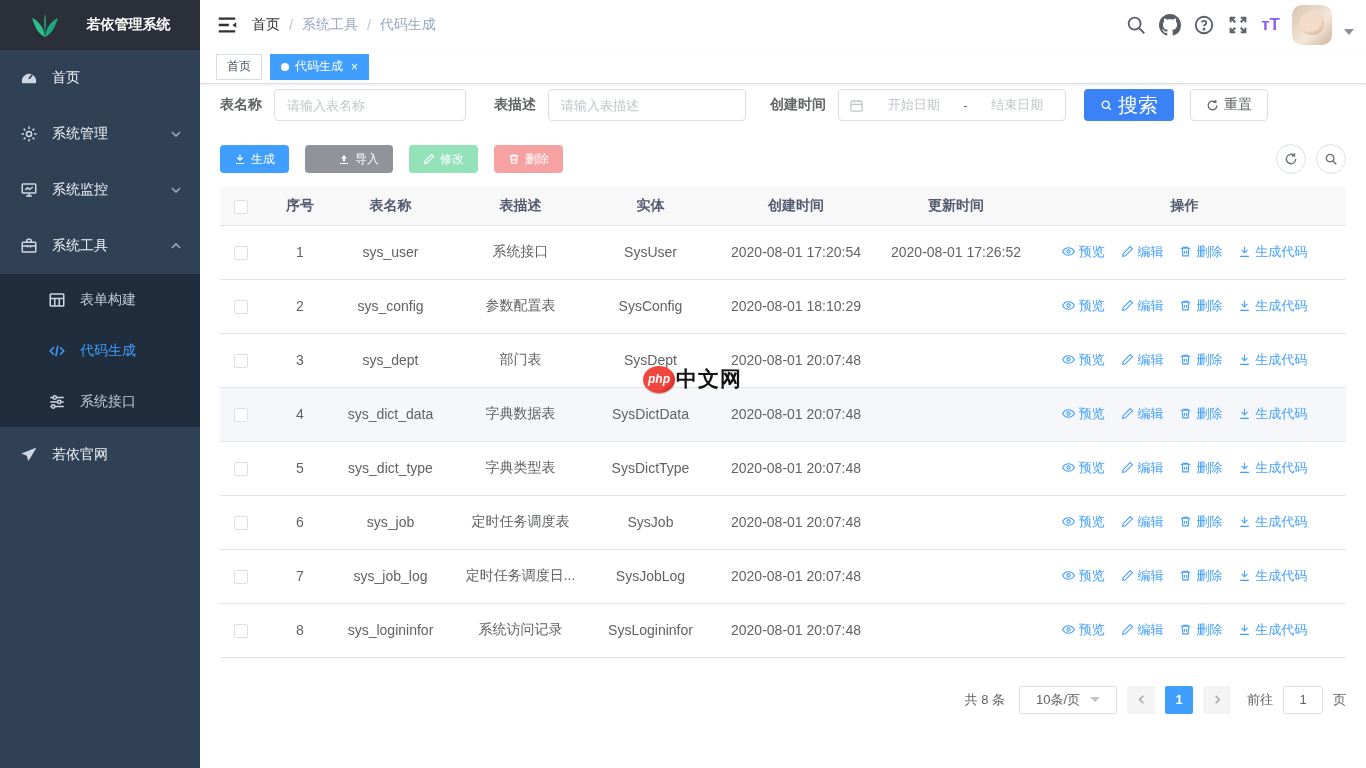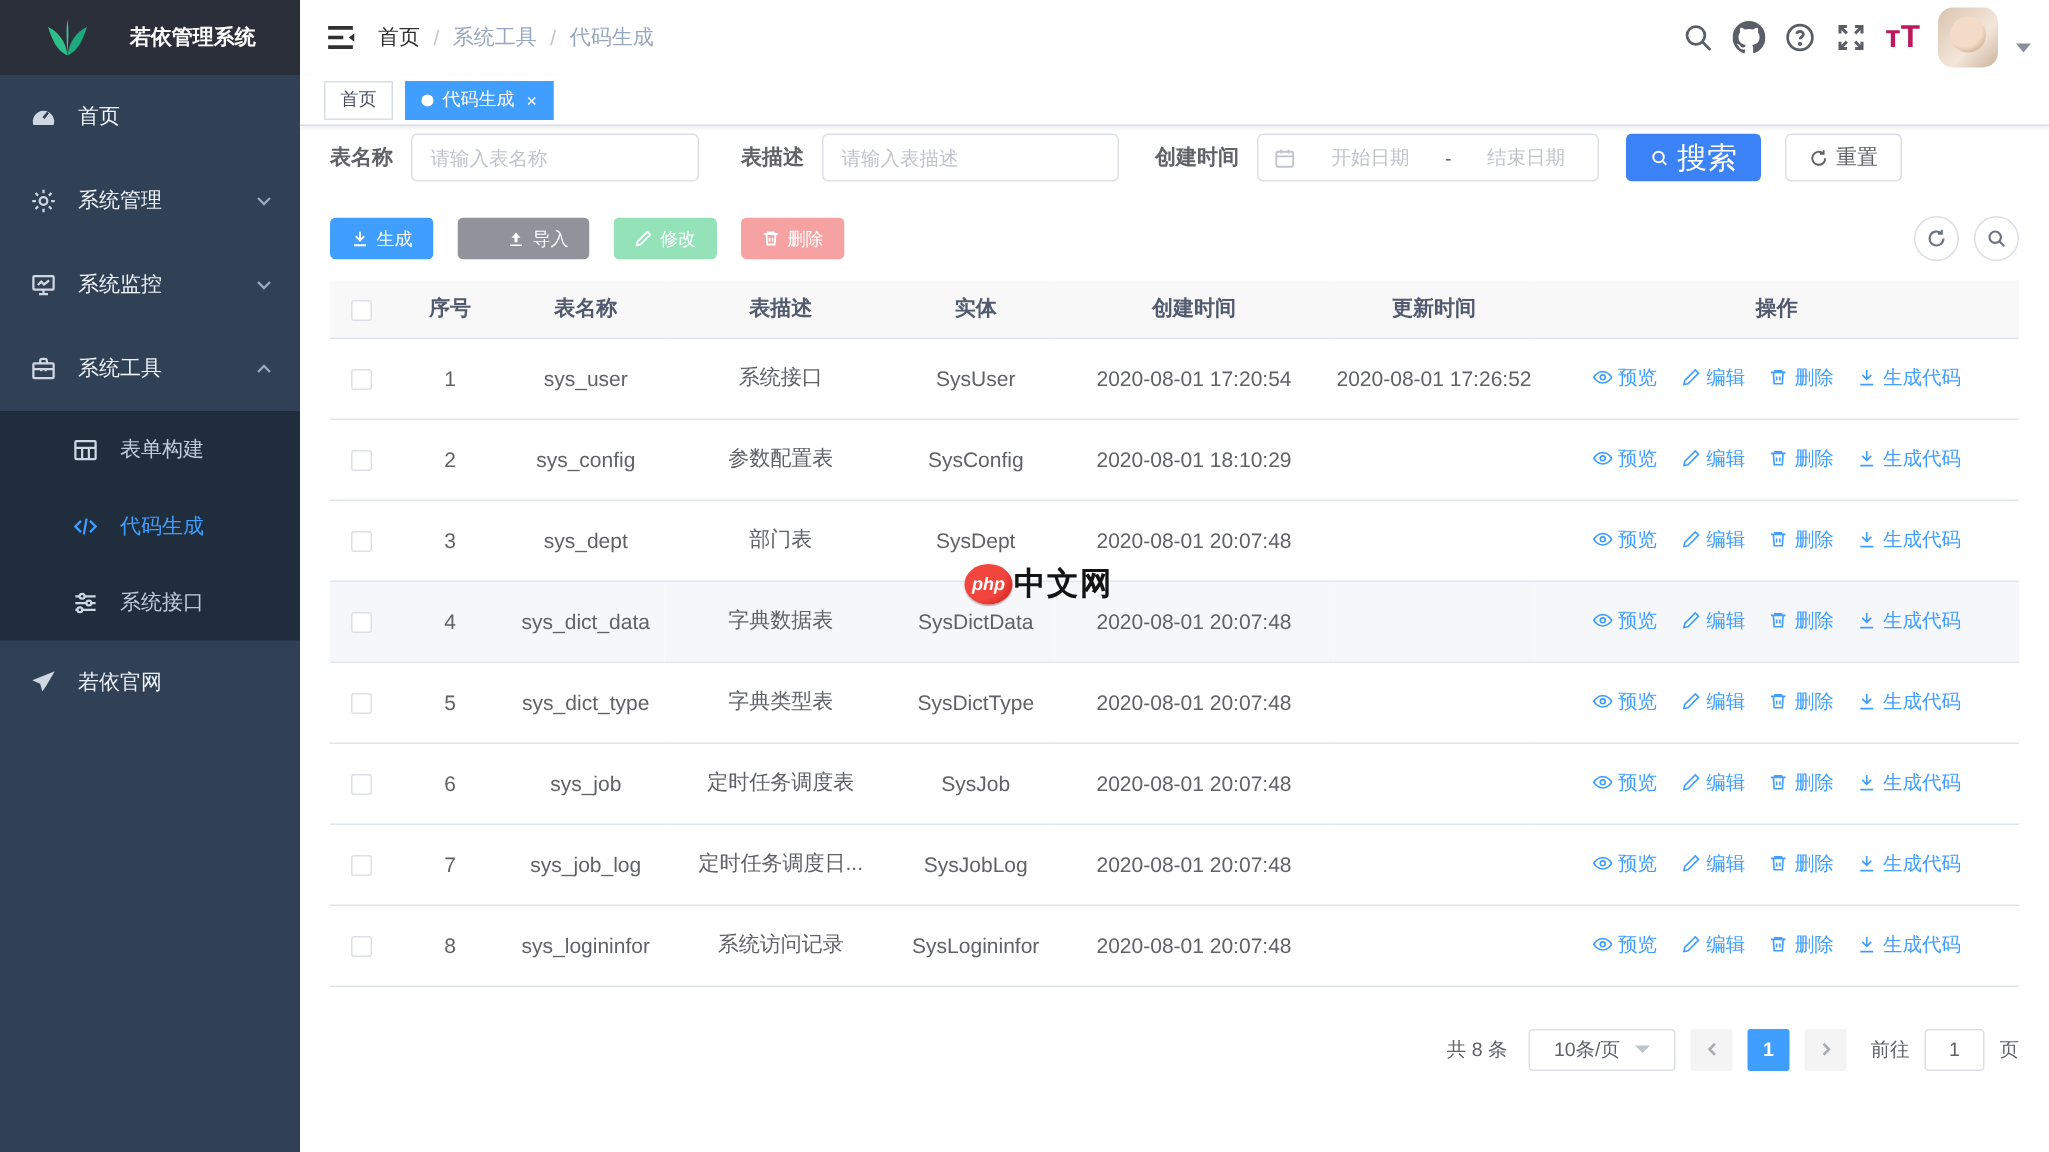--- a/index.html
+++ b/index.html
@@ -24,21 +24,21 @@
   
   .header { position:absolute; left:200px; top:0; width:1166px; height:50px; background:#fff; display:flex; align-items:center; }
   .hamburger { width:22px; height:22px; margin:0 14px 0 16px; color:#303133; cursor:pointer; }
   .breadcrumb { display:flex; align-items:center; gap:9px; font-size:14px; }
   .bc-current { color:#303133; }
   .bc-sep { color:#c0c4cc; }
   .bc-dim { color:#97a8be; }
   .header-right { margin-left:auto; display:flex; align-items:center; gap:12px; padding-right:12px; }
   .hicon { width:22px; height:22px; color:#5a5e66; cursor:pointer; }
   .hicon svg { width:100%; height:100%; display:block; }
-  .fontsize-glyph { font-size:21px; font-weight:bold; color:#be185d; cursor:pointer; line-height:22px; }
+  .fontsize-glyph { font-size:17px; font-weight:bold; color:#8b5cf6; cursor:pointer; line-height:22px; }
   .avatar { width:40px; height:40px; border-radius:10px; cursor:pointer;
      background:linear-gradient(135deg,#d9c3ae 0%,#e8d8c8 35%,#f3e6da 60%,#cbb39a 100%); position:relative; overflow:hidden; }
   .avatar::after { content:""; position:absolute; left:8px; top:6px; width:24px; height:24px; border-radius:50%;
      background:radial-gradient(circle at 40% 35%, #f2dcc8 0 55%, #caa07e 90%); }
   .caret-down { width:0; height:0; border-left:5px solid transparent; border-right:5px solid transparent; border-top:6px solid #8a8f99; margin-top:14px; cursor:pointer; }
 
   
   .tabbar { position:absolute; left:200px; top:50px; width:1166px; height:34px; background:#fff; border-bottom:1px solid #d8dce5; box-shadow:0 1px 3px rgba(0,0,0,.08); display:flex; align-items:center; padding-left:16px; gap:8px; z-index:3; }
   .tab { height:26px; display:inline-flex; align-items:center; padding:0 10px; border:1px solid #d8dce5; background:#fff; color:#495060; font-size:12px; cursor:pointer; gap:6px; }
   .tab.active { background:#409eff; border-color:#409eff; color:#fff; }
@@ -88,21 +88,21 @@
   .pg-total { margin-right:4px; }
   .pg-select { width:98px; height:28px; border:1px solid #dcdfe6; border-radius:3px; display:flex; align-items:center; justify-content:center; gap:10px; cursor:pointer; color:#606266; }
   .pg-select .sel-caret { width:0; height:0; border-left:5px solid transparent; border-right:5px solid transparent; border-top:5px solid #c0c4cc; }
   .pg-btn { width:28px; height:28px; border:none; border-radius:2px; background:#f4f4f5; color:#a8abb2; display:flex; align-items:center; justify-content:center; cursor:pointer; }
   .pg-btn svg { width:11px; height:11px; }
   .pg-page { width:28px; height:28px; border-radius:2px; background:#409eff; color:#fff; font-weight:bold; display:flex; align-items:center; justify-content:center; cursor:pointer; }
   .pg-goto { margin-left:6px; }
   .pg-input { width:40px; height:28px; border:1px solid #dcdfe6; border-radius:3px; text-align:center; font-size:13px; color:#606266; outline:none; font-family:inherit; }
 
   
-  .watermark { position:absolute; left:643px; top:375px; z-index:20; display:flex; align-items:center; pointer-events:none; }
+  .watermark { position:absolute; left:643px; top:365px; z-index:20; display:flex; align-items:center; pointer-events:none; }
   .wm-badge { width:32px; height:27px; border-radius:50%; background:radial-gradient(circle at 35% 30%, #f2453d 0 55%, #c41414 100%); color:#fff; font-weight:bold; font-style:italic; font-size:12px; display:flex; align-items:center; justify-content:center; box-shadow:0 1px 1px rgba(0,0,0,.3); }
   .wm-text { color:#141414; font-weight:bold; font-size:21px; margin-left:1px; letter-spacing:1px; text-shadow:0 0 1px #fff,0 0 2px #fff; }
 </style>
 </head>
 <body>
 
 <div class="app">
 
   <aside class="sidebar">
     <div class="logo-bar">

